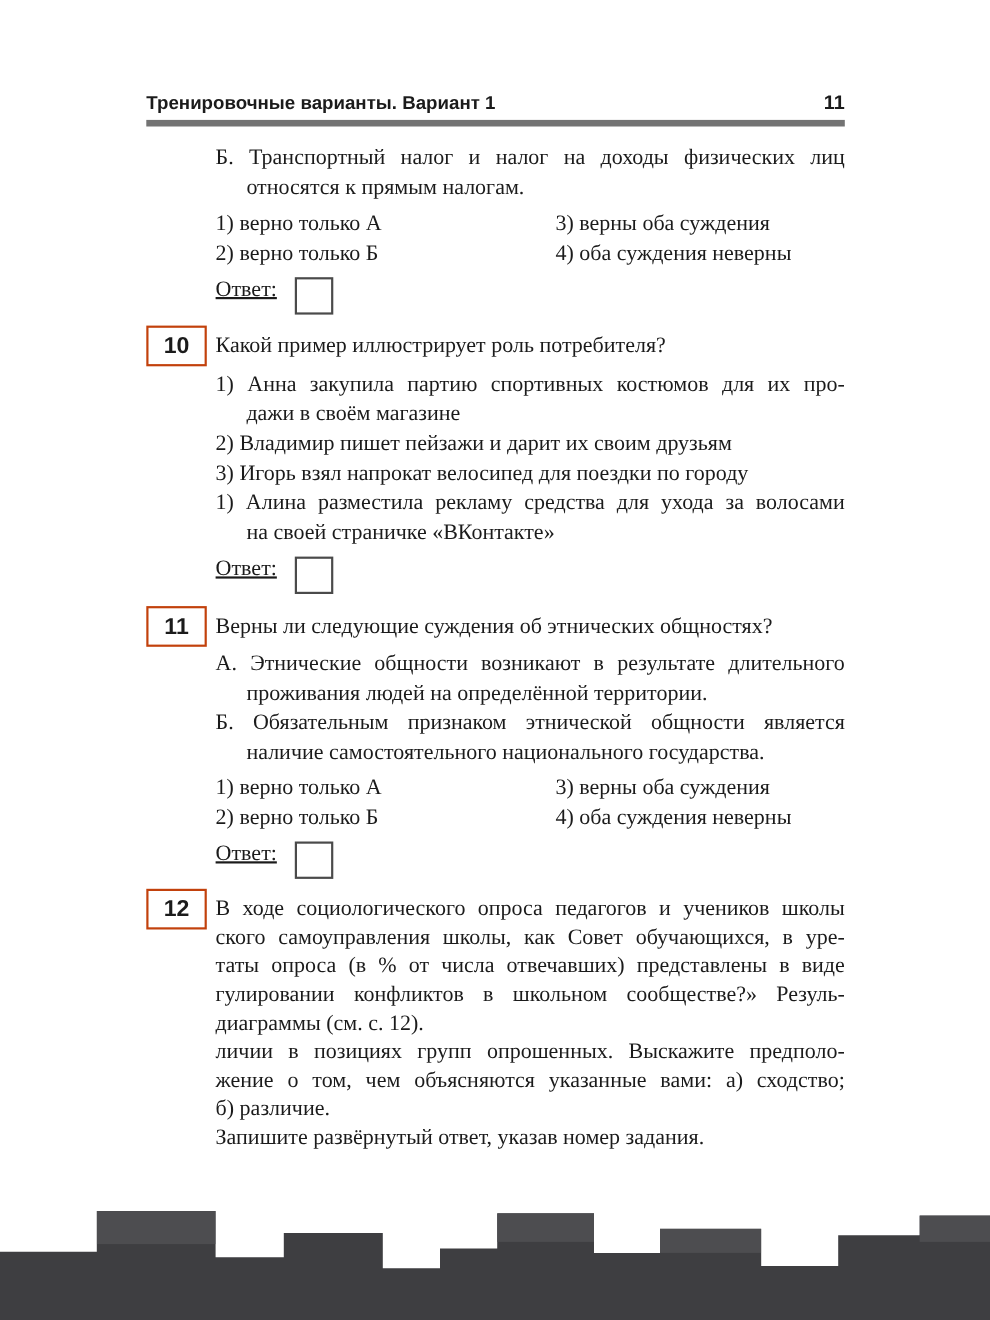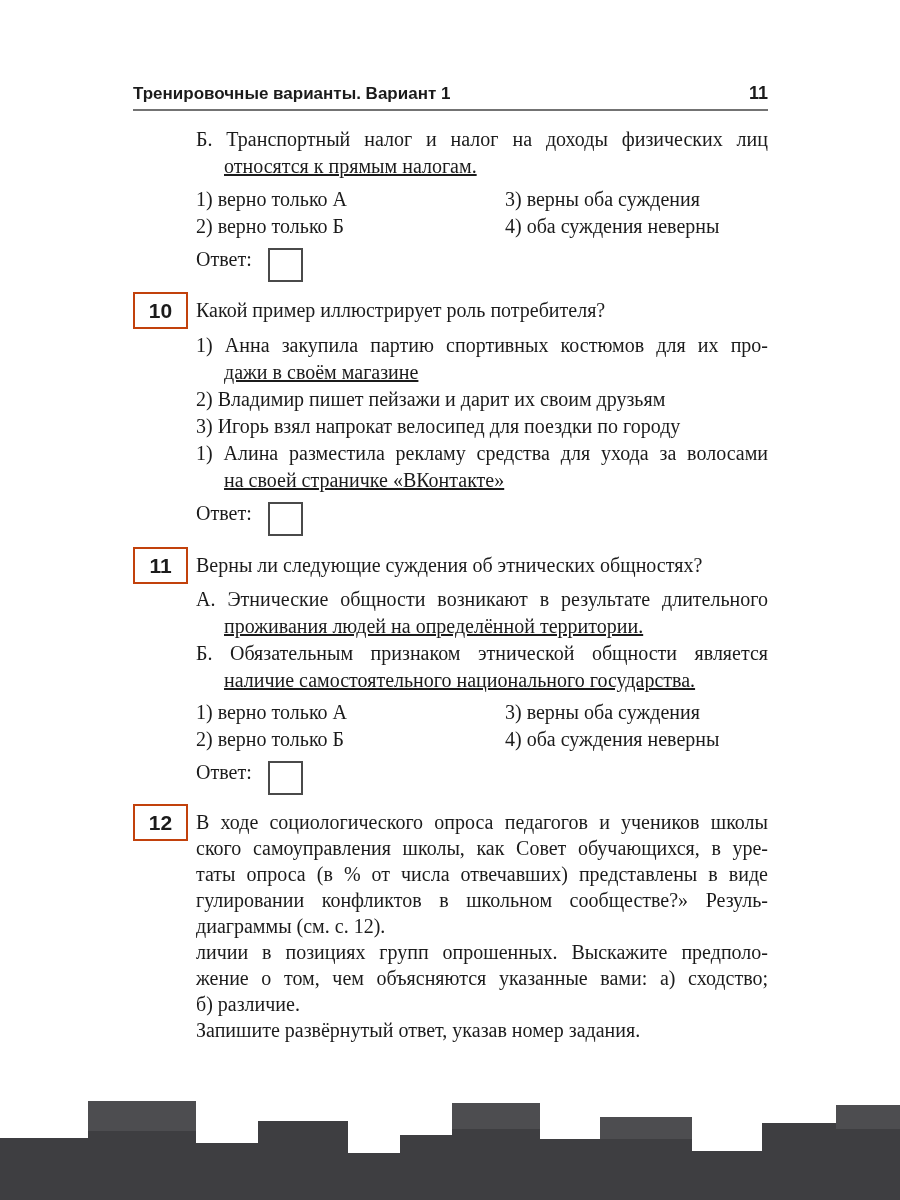--- a/index.html
+++ b/index.html
@@ -19,29 +19,29 @@
   }
   
   .pagehead {
     display: flex;
     justify-content: space-between;
     align-items: flex-end;
     font-family: "Liberation Sans", sans-serif;
     font-weight: bold;
     font-size: 17px;
     padding-bottom: 5px;
-    border-bottom: 2px solid #737373;
+    border-bottom: 6px solid #737373;
   }
   .pagehead .pnum { font-size: 18px; }
   
   .body-block { margin-left: 63px; width: 572px; font-size: 20px; line-height: 27px; }
   .line { display: block; }
   .jl { text-align: justify; text-align-last: justify; }
   .ll { text-align: left; }
-  .indent { padding-left: 28px; text-decoration: underline; }
+  .indent { padding-left: 28px; }
   
   .optgrid {
     display: grid;
     grid-template-columns: 309px auto;
     grid-auto-rows: 27px;
   }
   
   .answer-row {
     margin-left: 63px;
     display: flex;
@@ -65,21 +65,21 @@
     border: 2px solid #c2410c;
     background: #ffffff;
     display: flex; align-items: center; justify-content: center;
     font-family: "Liberation Sans", sans-serif;
     font-weight: bold;
     font-size: 21px;
   }
   
   .mt-stmt { margin-top: 15px; }
   .mt-opts { margin-top: 6px; }
-  .mt-ans  { margin-top: 6px; }
+  .mt-ans  { margin-top: 6px; text-decoration: underline; }
   .mt-q10  { margin-top: 15px; }
   .mt-q10opts { margin-top: 8px; }
   .mt-q11  { margin-top: 16px; }
   .mt-q11st { margin-top: 7px; }
   .mt-q11opts { margin-top: 5px; }
   .mt-q12  { margin-top: 14px; }
   .q12lines { font-size: 20px; line-height: 26px; }
   
   .scan-band {
     position: absolute;

